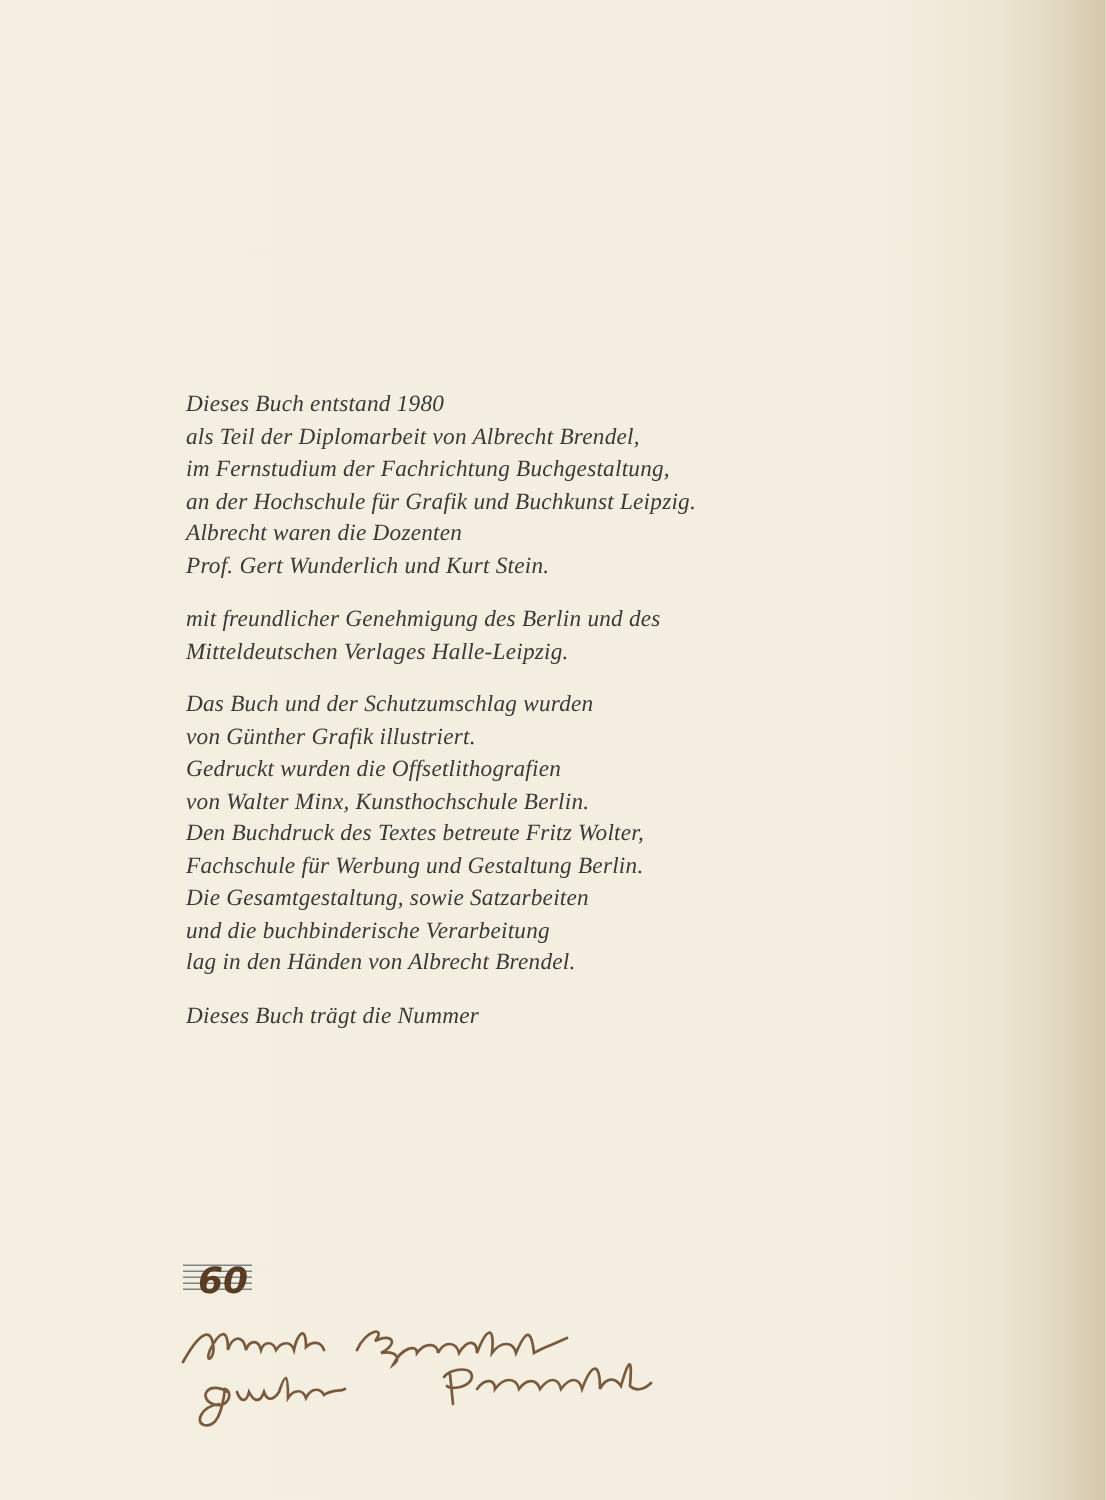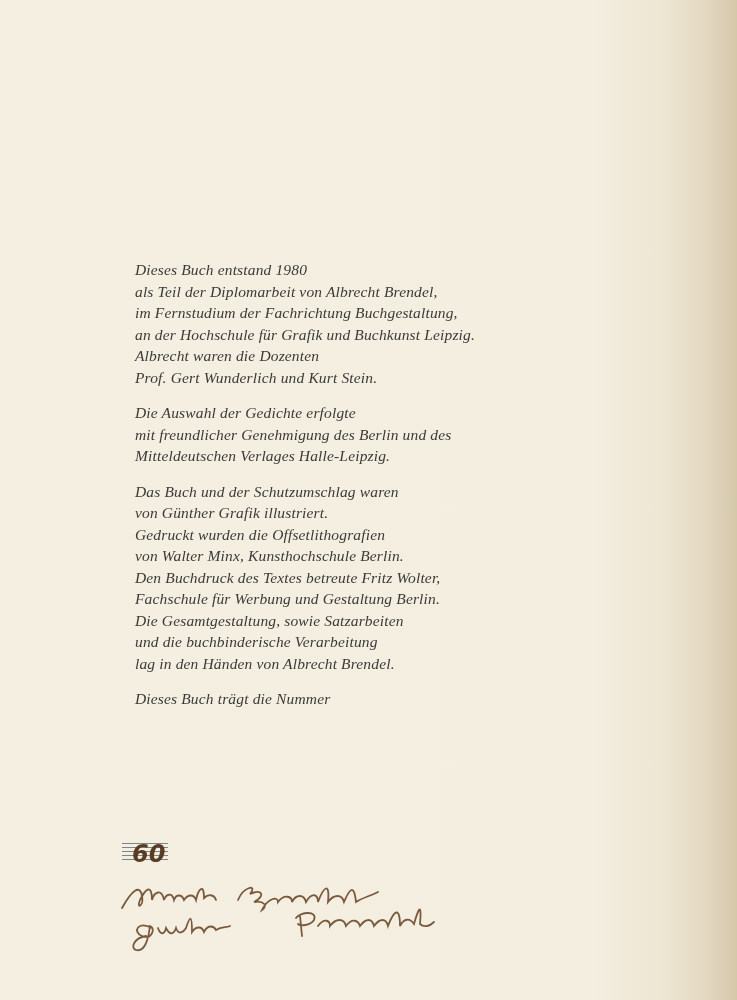--- a/index.html
+++ b/index.html
@@ -6,21 +6,21 @@
     body {
       width: 737px; height: 1000px; overflow: hidden;
       background: #f3eee0;
     }
     .page {
       position: relative; width: 737px; height: 1000px;
       background: linear-gradient(to right, #f4efe1 0%, #f3eee0 80%, #ede6d3 90%, #e2d8c0 96%, #d4c7aa 100%);
       font-family: "DejaVu Serif", "Liberation Serif", serif;
     }
     .colophon {
-      position: absolute; left: 135px; top: 259px; width: 440px;
+      position: absolute; left: 124px; top: 259px; width: 440px;
       font-family: "Liberation Serif", serif;
       font-style: italic; font-size: 15.5px; color: #3a3a38;
       line-height: 21.5px; letter-spacing: 0.15px;
     }
     .para { margin: 0 0 14px 0; }
     .line { display: block; white-space: nowrap; }
     .number-area {
       position: absolute; left: 122px; top: 838px; width: 48px; height: 26px;
     }
     .number-lines { position: absolute; left: 0; top: 0; width: 46px; height: 26px; }
@@ -40,26 +40,25 @@
   <div class="colophon">
     <p class="para">
       <span class="line">Dieses Buch entstand 1980</span>
       <span class="line">als Teil der Diplomarbeit von Albrecht Brendel,</span>
       <span class="line">im Fernstudium der Fachrichtung Buchgestaltung,</span>
       <span class="line">an der Hochschule für Grafik und Buchkunst Leipzig.</span>
       <span class="line">Albrecht waren die Dozenten</span>
       <span class="line">Prof. Gert Wunderlich und Kurt Stein.</span>
     </p>
     <p class="para">
-      <span class="line">Die Auswahl der Gedichte erfolgte</span>
       <span class="line">mit freundlicher Genehmigung des Berlin und des</span>
       <span class="line">Mitteldeutschen Verlages Halle-Leipzig.</span>
     </p>
     <p class="para">
-      <span class="line">Das Buch und der Schutzumschlag waren</span>
+      <span class="line">Das Buch und der Schutzumschlag wurden</span>
       <span class="line">von Günther Grafik illustriert.</span>
       <span class="line">Gedruckt wurden die Offsetlithografien</span>
       <span class="line">von Walter Minx, Kunsthochschule Berlin.</span>
       <span class="line">Den Buchdruck des Textes betreute Fritz Wolter,</span>
       <span class="line">Fachschule für Werbung und Gestaltung Berlin.</span>
       <span class="line">Die Gesamtgestaltung, sowie Satzarbeiten</span>
       <span class="line">und die buchbinderische Verarbeitung</span>
       <span class="line">lag in den Händen von Albrecht Brendel.</span>
     </p>
     <p class="para">

